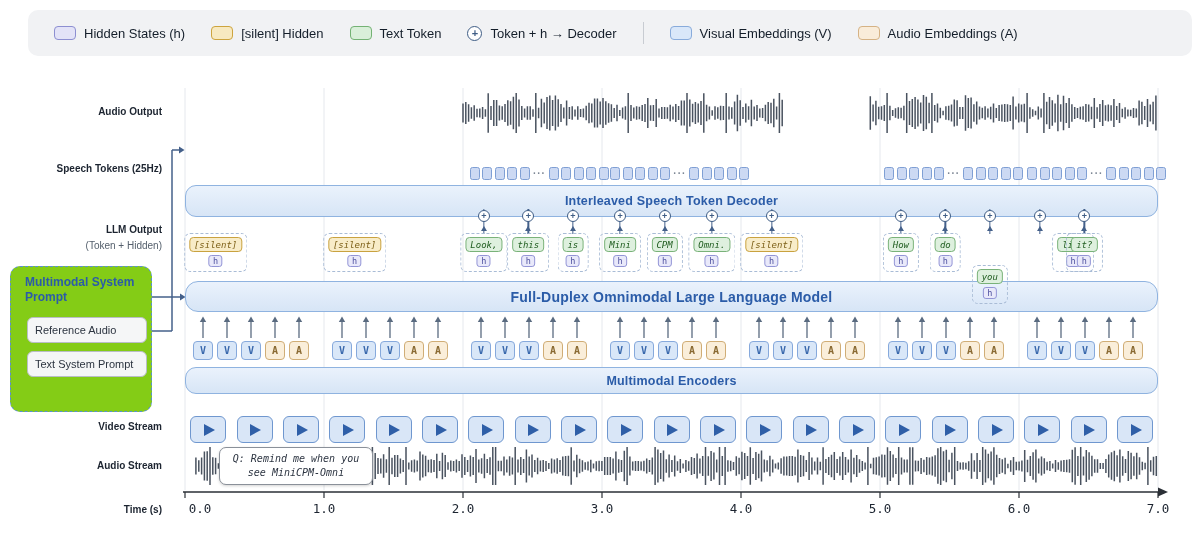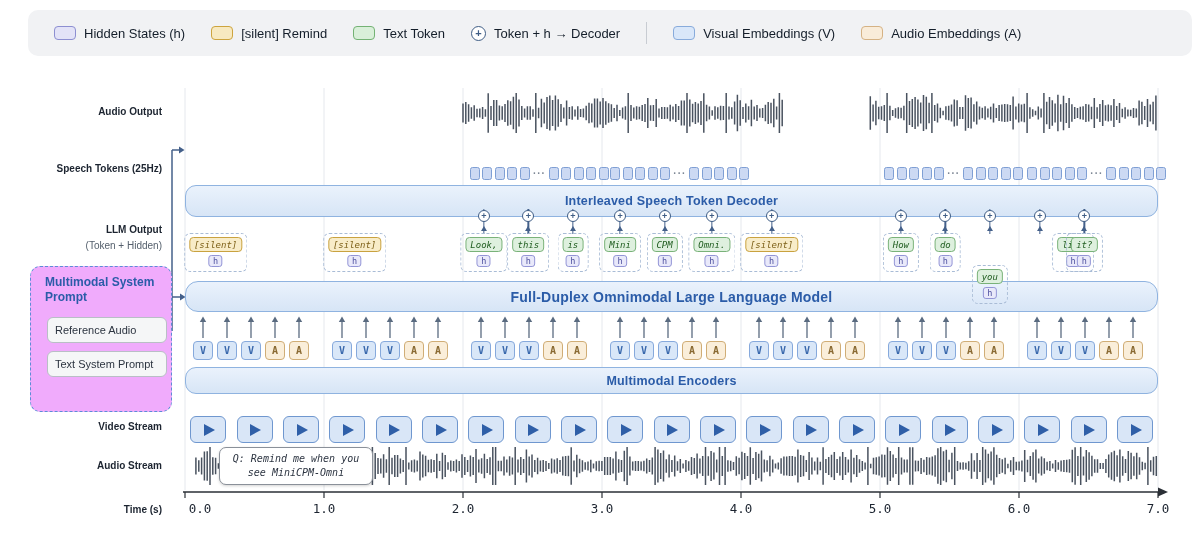--- a/index.html
+++ b/index.html
@@ -63,21 +63,21 @@
   .emb-a{background:#faeeda;border:1.2px solid #d0ad76;color:#8a6a33;}
 
   
   .vid-btn{position:absolute;top:416px;width:36px;height:27px;background:#d9e6f7;border:1.4px solid #6f97cf;
            border-radius:6px;transform:translateX(-50%);display:flex;align-items:center;justify-content:center;box-sizing:border-box;}
   .vid-tri{width:0;height:0;border-top:6.5px solid transparent;border-bottom:6.5px solid transparent;
            border-left:11px solid #2f5fa8;margin-left:2px;}
 
   
   .prompt-box{position:absolute;left:10px;top:266px;width:142px;height:146px;border:1.6px dashed #5b8ed6;
-              border-radius:10px;box-sizing:border-box;background:#f0abfc;z-index:2;margin-left:20px;}
+              border-radius:10px;box-sizing:border-box;background:#84cc16;z-index:2;}
   .prompt-title{position:absolute;left:14px;top:8px;width:122px;font-weight:700;font-size:12px;color:#2b5ca8;line-height:1.25;}
   .prompt-item{position:absolute;left:16px;width:120px;background:#f5f6f7;border:1px solid #b9bec6;border-radius:6px;
                font-size:11px;color:#2c3440;padding:5px 7px;box-sizing:border-box;line-height:1.3;}
 
   
   .bubble{position:absolute;left:219px;top:447px;width:154px;background:#fff;border:1px solid #8a9099;border-radius:7px;
           padding:4px 6px;font:italic 10px "DejaVu Sans Mono",monospace;color:#2b3340;text-align:center;line-height:1.4;
           box-shadow:0 1px 3px rgba(0,0,0,.18);z-index:5;box-sizing:border-box;}
 
   .tick-label{position:absolute;top:501px;transform:translateX(-50%);font:12.5px "DejaVu Sans Mono",monospace;color:#1c2430;}
@@ -187,21 +187,21 @@
       <polygon points="1129.8,322 1136.2,322 1133,316.5" fill="#5a6b80"></polygon>
     </svg>
 
   <div class="legend" id="legend">
       <div class="leg-item">
         <span class="swatch sw-hidden"></span>
         <span class="leg-label">Hidden States (h)</span>
       </div>
       <div class="leg-item">
         <span class="swatch sw-silent"></span>
-        <span class="leg-label">[silent] Remind</span>
+        <span class="leg-label">[silent] Hidden</span>
       </div>
       <div class="leg-item">
         <span class="swatch sw-text"></span>
         <span class="leg-label">Text Token</span>
       </div>
       <div class="leg-item">
         <span class="plus-circle leg-plus">+</span>
         <span class="leg-label">Token + h → Decoder</span>
       </div>
       <span class="leg-div"></span>

